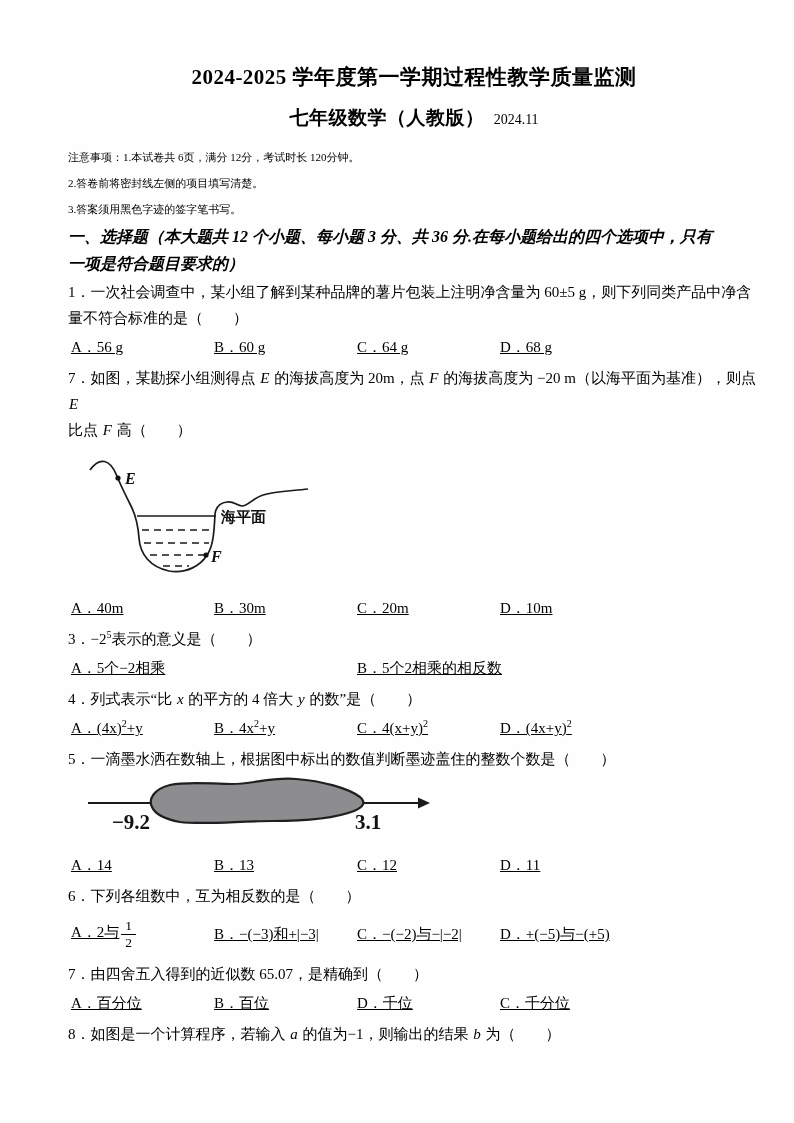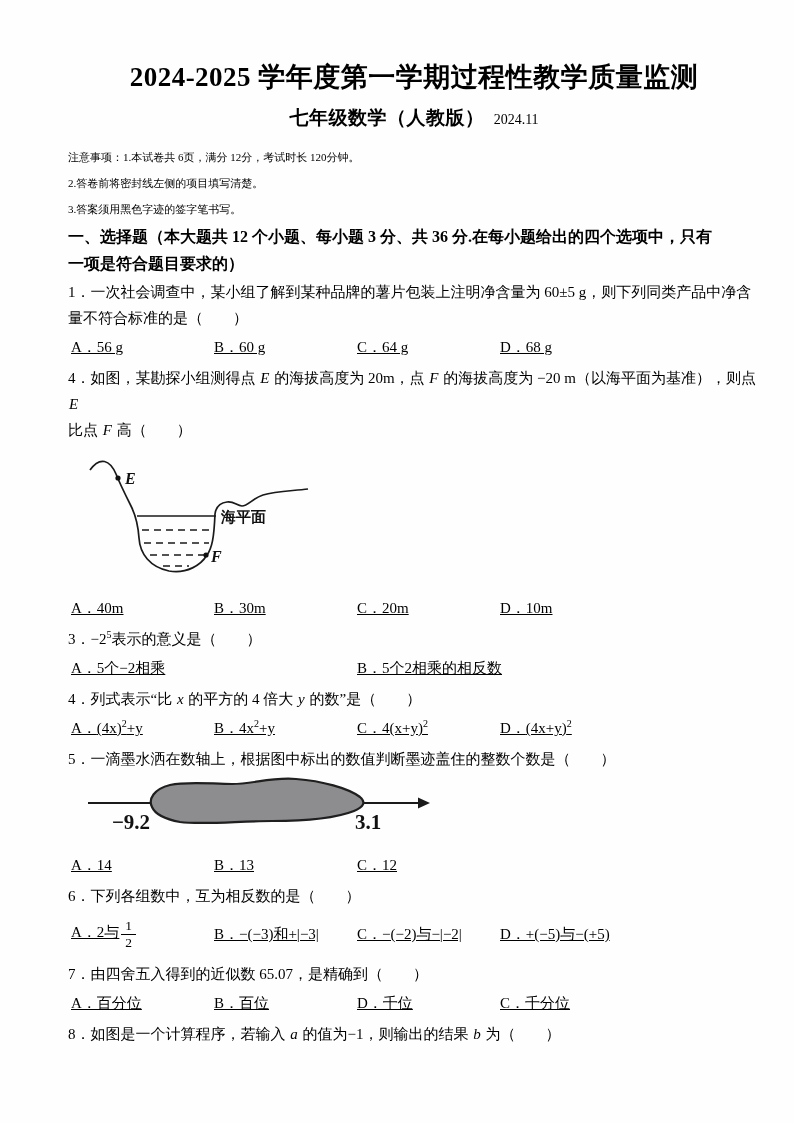--- a/index.html
+++ b/index.html
@@ -5,31 +5,31 @@
   html,body { margin:0; padding:0; background:#e8e8e8; }
   .page {
     position:relative; width:794px; height:1123px; margin:0 auto;
     background:#fefefe; color:#000;
     font-family:"Liberation Serif","DejaVu Serif",serif;
     overflow:hidden;
   }
   .content { position:absolute; left:68px; top:52px; width:692px; }
 
   h1.title {
-    font-size:27px; line-height:27px; font-weight:bold;
+    font-size:21px; line-height:27px; font-weight:bold;
     text-align:center; margin:12px 0 14px; letter-spacing:0.5px;
   }
   h2.subtitle {
     font-size:19px; line-height:25px; font-weight:bold;
     text-align:center; margin:11px 0 12px; letter-spacing:0.5px;
   }
   h2.subtitle .date { font-size:14px; font-weight:normal; letter-spacing:0; margin-left:4px; }
 
   .notice { font-size:11px; line-height:26px; margin:0; }
-  .sect   { font-size:16px; line-height:27px; font-weight:bold; margin:1px 0 0; }
+  .sect   { font-size:16px; line-height:27px; font-weight:bold; margin:1px 0 0;font-style:italic; }
   .qblock { margin-top:2px; }
   .qline  { font-size:15px; line-height:26px; }
   .opts   { display:flex; font-size:15px; line-height:26px; margin:3px 0 5px 3px;text-decoration:underline; }
   .opt    { flex:0 0 143px; white-space:nowrap; }
   .opts.two .opt { flex:0 0 286px; }
   .opts.tall { align-items:center; height:44px; }
   sup.exp { font-size:10px; line-height:0; vertical-align:super; }
   .var    { font-style:italic; padding:0 1px; }
 
   .frac { display:inline-block; vertical-align:middle; text-align:center; font-size:13.5px; line-height:1.15; margin-left:2px; }
@@ -66,21 +66,21 @@
       <div class="qline">量不符合标准的是（　　）</div>
       <div class="opts">
         <span class="opt">A．56 g</span>
         <span class="opt">B．60 g</span>
         <span class="opt">C．64 g</span>
         <span class="opt">D．68 g</span>
       </div>
     </div>
 
     <div class="qblock">
-      <div class="qline"><span>4．如图，某勘探小组测得点 </span><i class="var">E</i><span> 的海拔高度为 20m，点 </span><i class="var">F</i><span> 的海拔高度为 −20 m（以海平面为基准），则点 </span><i class="var">E</i></div>
+      <div class="qline"><span>7．如图，某勘探小组测得点 </span><i class="var">E</i><span> 的海拔高度为 20m，点 </span><i class="var">F</i><span> 的海拔高度为 −20 m（以海平面为基准），则点 </span><i class="var">E</i></div>
       <div class="qline"><span>比点 </span><i class="var">F</i><span> 高（　　）</span></div>
 
       <svg class="fig-sea" width="300" height="138" viewBox="0 0 300 138">
         <path d="M10,22 C20,8 30,12 36,26 C40,36 45,46 51,58 C56,68 58,76 59,90
              C60,106 70,119 89,123 C107,126 121,117 127,107 C132,100 134,90 135,66
              C136,58 140,55 147,54 C154,53 157,58 162,58 C168,58 173,50 183,47
              C196,43 212,43 228,41" fill="none" stroke="#1a1a1a" stroke-width="1.7"></path>
         <line x1="57" y1="68" x2="136" y2="68" stroke="#1a1a1a" stroke-width="1.6"></line>
         <line x1="62" y1="82" x2="132" y2="82" stroke="#1a1a1a" stroke-width="1.5" stroke-dasharray="7,5"></line>
         <line x1="64" y1="95" x2="129" y2="95" stroke="#1a1a1a" stroke-width="1.5" stroke-dasharray="7,5"></line>
@@ -129,20 +129,21 @@
              C238,8 264,15 276,24 C282,29 280,34 270,38 C252,45 222,48 188,48
              C156,48 118,52 96,49 C80,46 71,41 68,34 Z" fill="#8d8d90" stroke="#1f1f1f" stroke-width="2.2"></path>
         <text x="47" y="56" text-anchor="middle" font-size="21" font-weight="bold" fill="#111" class="fig-label-serif">−9.2</text>
         <text x="284" y="56" text-anchor="middle" font-size="21" font-weight="bold" fill="#111" class="fig-label-serif">3.1</text>
       </svg>
 
       <div class="opts">
         <span class="opt">A．14</span>
         <span class="opt">B．13</span>
         <span class="opt">C．12</span>
+        <span class="opt">D．11</span>
       </div>
     </div>
 
     <div class="qblock">
       <div class="qline">6．下列各组数中，互为相反数的是（　　）</div>
       <div class="opts tall">
         <span class="opt"><span>A．2与</span><span class="frac"><span class="num">1</span><span class="den">2</span></span></span>
         <span class="opt">B．−(−3)和+|−3|</span>
         <span class="opt">C．−(−2)与−|−2|</span>
         <span class="opt">D．+(−5)与−(+5)</span>

